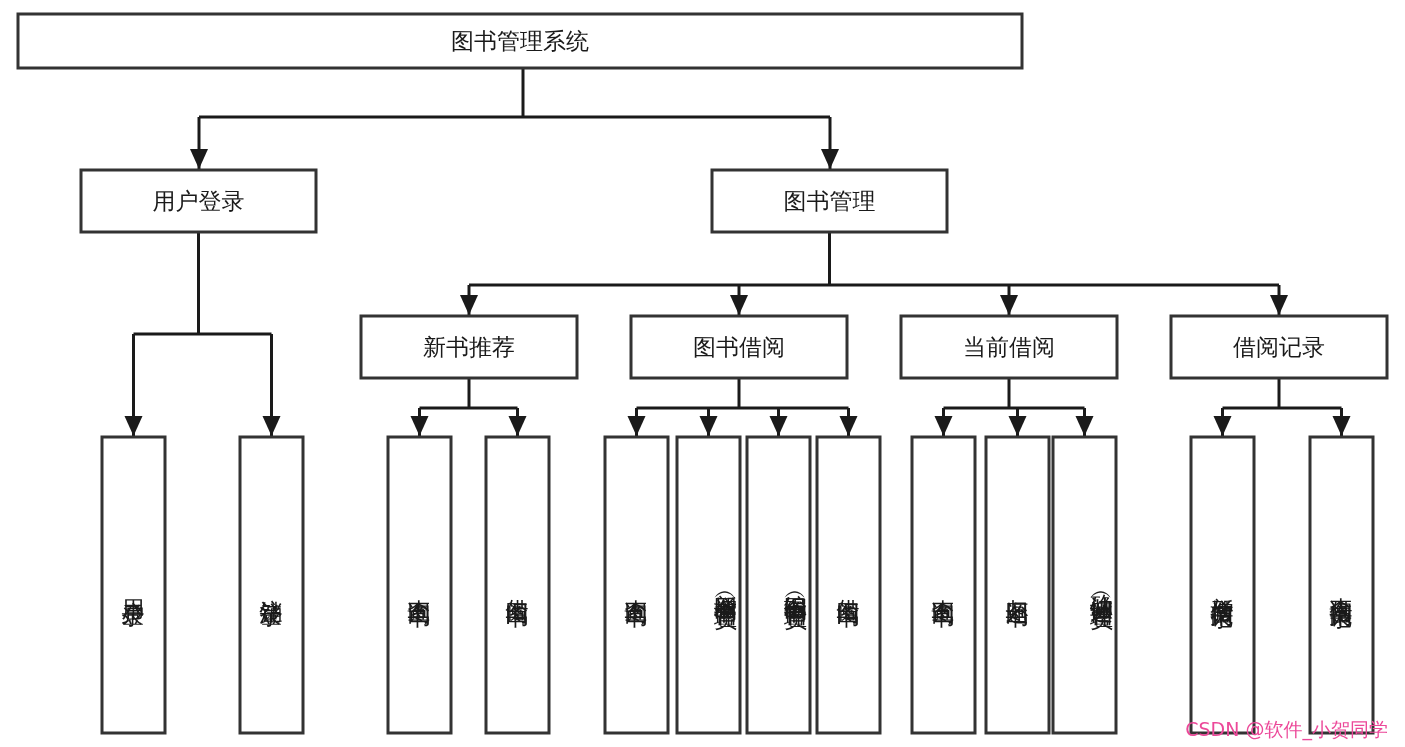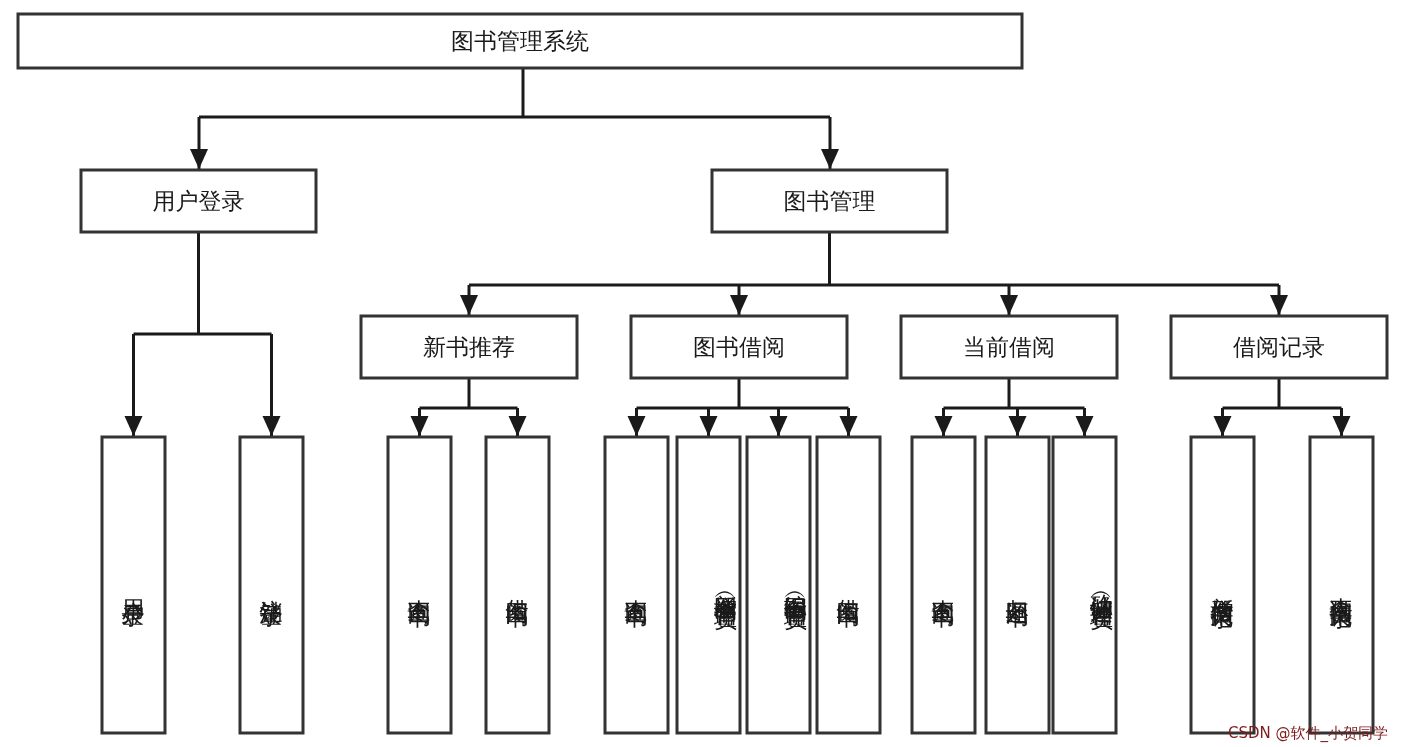--- a/index.html
+++ b/index.html
@@ -64,22 +64,22 @@
     pointer-events: none;
   }
   .leaf-label.centered {
     align-items: center;
   }
   .watermark {
     position: absolute;
     right: 8px;
     bottom: 4px;
     font-family: "DejaVu Sans", "Liberation Sans", sans-serif;
-    font-size: 15px;
-    color: #7f1d1d;
+    font-size: 19px;
+    color: #ec4899;
     white-space: nowrap;
   }
 </style>
 </head>
 <body>
 
 <div id="diagram-root">
 
   <svg id="tree-svg" viewBox="0 0 1405 747">
     <defs></defs>

